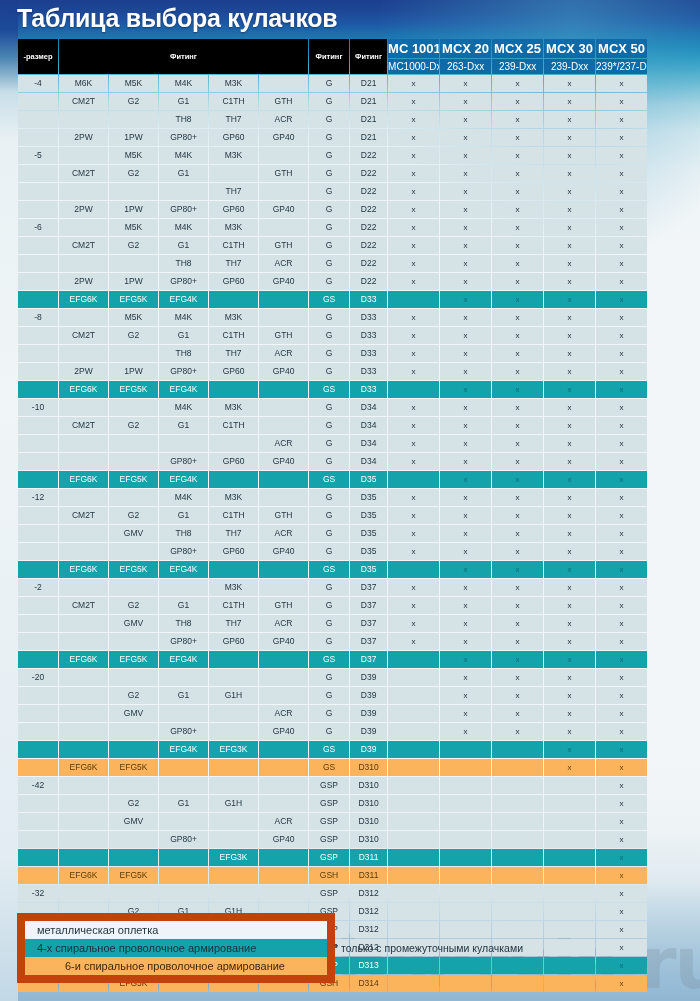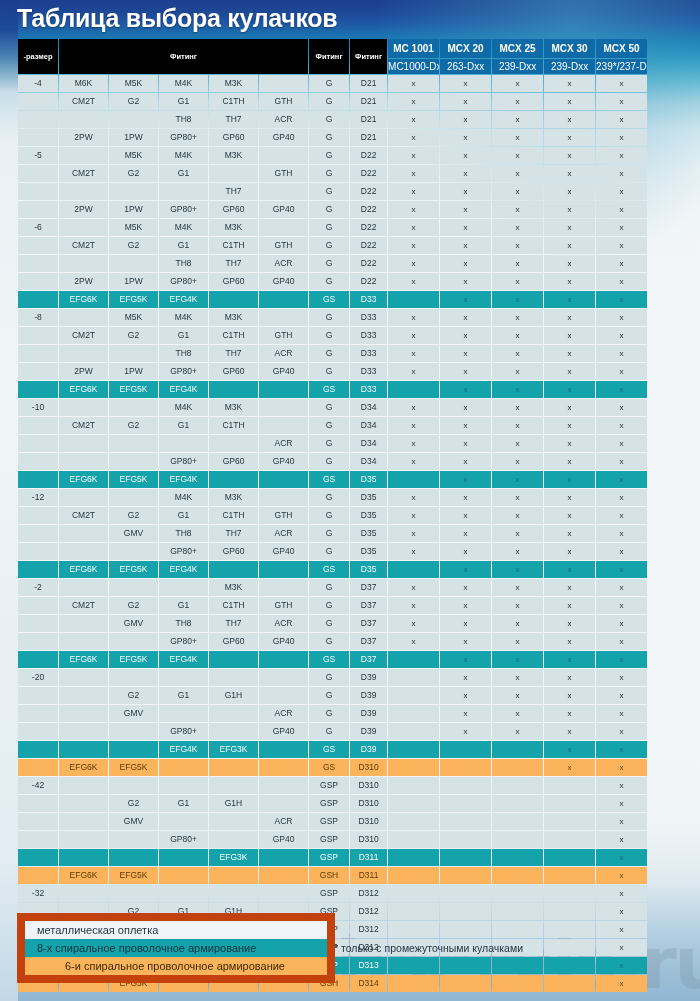--- a/index.html
+++ b/index.html
@@ -39,21 +39,21 @@
 
   
   #tablewrap{position:absolute;left:17px;top:38px;width:617px;}
   table.main{border-collapse:separate;border-spacing:1px;width:617px;
      font-size:8.5px;color:#243642;table-layout:fixed;}
   table.main td,table.main th{padding:0;text-align:center;vertical-align:middle;
      height:17px;line-height:17px;overflow:hidden;white-space:nowrap;}
   thead th{background:#000000;color:#ffffff;font-weight:bold;}
   thead th.blue{background:#0e6ba8;color:#ffffff;}
   thead th.blue.sub{font-weight:normal;font-size:10px;}
-  thead th.t1{height:19px;line-height:19px;font-size:10px;}
+  thead th.t1{height:19px;line-height:19px;font-size:13px;}
   thead th.t2{height:15px;line-height:15px;}
   thead th.span2{height:34px;line-height:34px;font-size:7.5px;}
   tbody td{background:#d5e3e6;}
   tr.plain td{background:#d5e3e6;}
   tr.teal td{background:#14a2ab;color:#ffffff;}
   tr.orange td{background:#fbb45c;color:#5b3a05;}
   td.xcell{font-size:8px;}
   tr.teal td.xcell{color:#0c6e75;}
   tr.orange td.xcell{color:#6b4406;}
 
@@ -882,17 +882,17 @@
           <td class="xcell"></td>
           <td class="xcell"></td>
           <td class="xcell">x</td>
         </tr>
       </tbody>
   </table>
 </div>
 
 <div id="legend">
   <div class="leg-row leg-white">металлическая оплетка</div>
-  <div class="leg-row leg-teal">8-х спиральное проволочное армирование</div>
+  <div class="leg-row leg-teal">4-х спиральное проволочное армирование</div>
   <div class="leg-row leg-orange">6-и спиральное проволочное армирование</div>
 </div>
 
 <div id="footnote">* только с промежуточными кулачками</div>
 
 </body></html>

